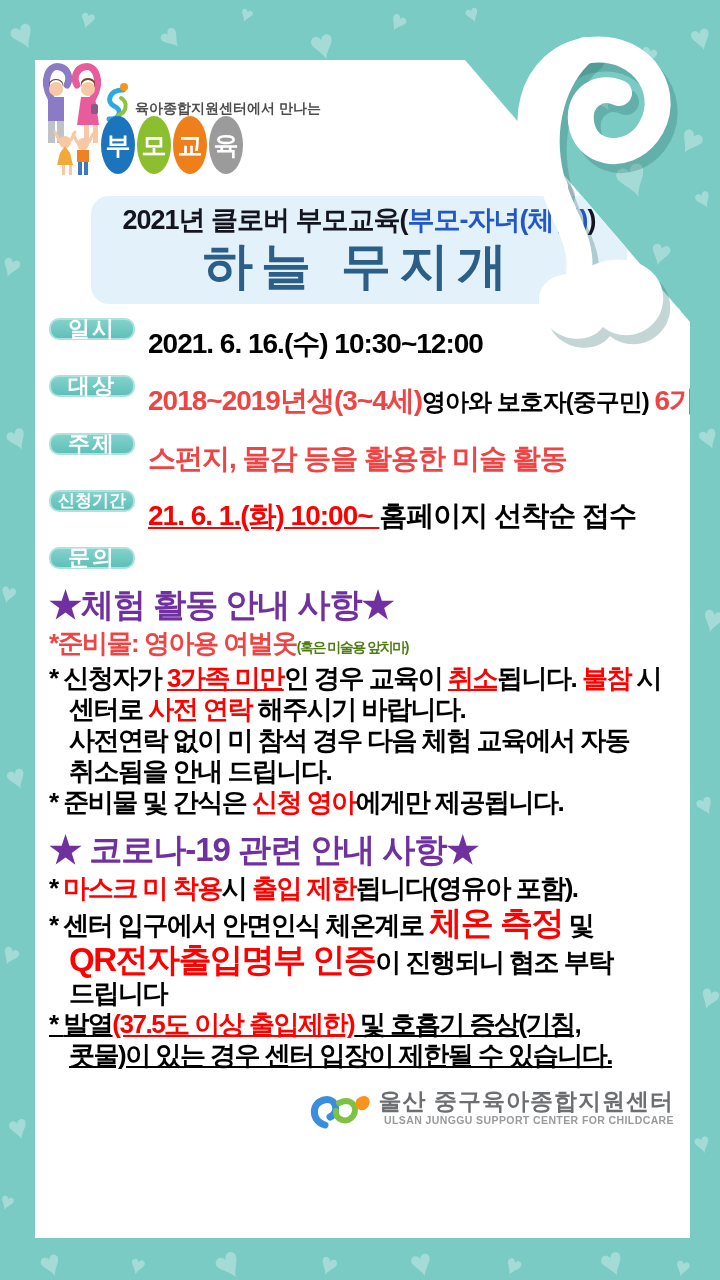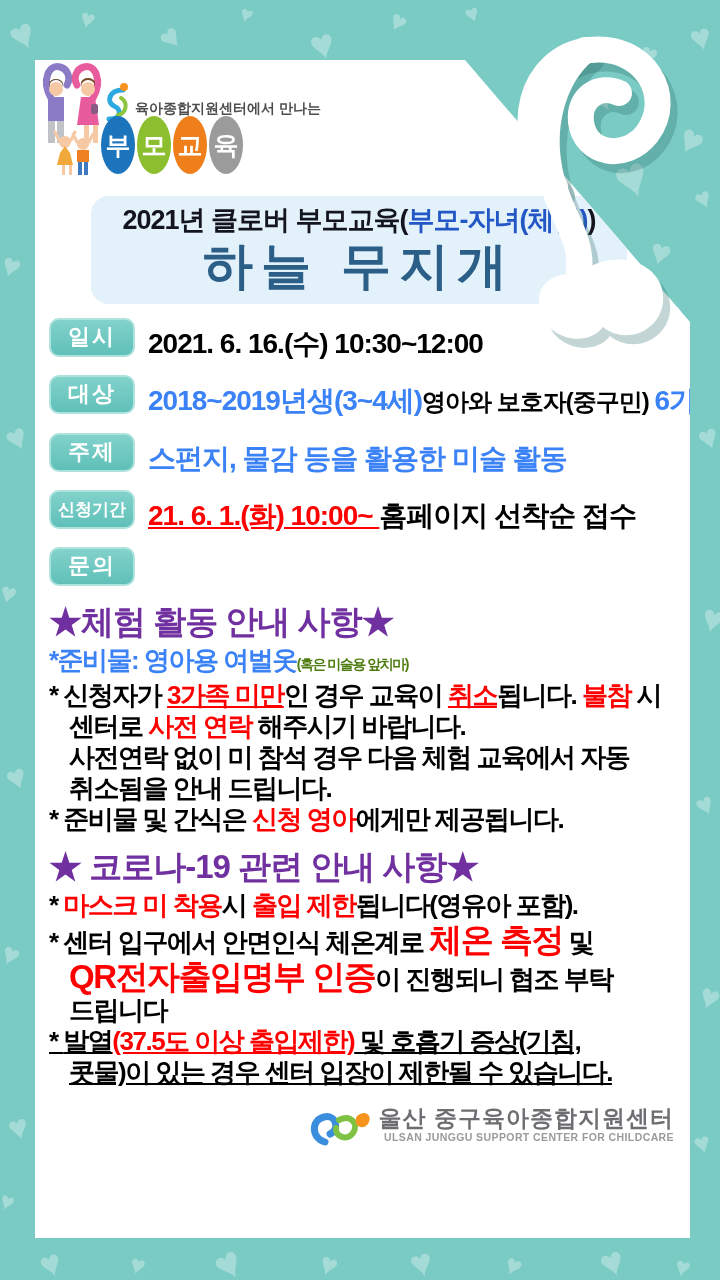--- a/index.html
+++ b/index.html
@@ -24,39 +24,39 @@
   
   .band{margin-left:42px;margin-top:4px;width:536px;background:#E3F2FA;border-radius:18px;
         text-align:center;padding:8px 4px 10px;box-sizing:border-box;}
   .band-l1{font-size:27px;font-weight:bold;color:#15151f;line-height:1.25;letter-spacing:-1px;}
   .band-l1 .hl{color:#2257C5;}
   .band-l2{font-size:50px;font-weight:bold;color:#2C5F88;line-height:1.12;letter-spacing:8px;}
 
   
   .rows{margin-top:12px;}
   .row{display:flex;align-items:flex-start;margin-bottom:13px;}
-  .pill{flex:0 0 86px;height:39px;border-radius:10px;margin-top:2px;
+  .pill{flex:0 0 86px;height:22px;border-radius:10px;margin-top:2px;
         background:linear-gradient(#82d2cb,#5fc0b9);border:2px solid #aee2dd;box-sizing:border-box;
         display:flex;align-items:center;justify-content:center;color:#fff;font-weight:bold;font-size:22px;letter-spacing:2px;}
   .pill.small{font-size:17px;letter-spacing:0;}
   .rtext{margin-left:13px;flex:1;}
   .rline{font-size:28px;font-weight:bold;color:#000;line-height:33px;letter-spacing:-1px;white-space:nowrap;margin-top:11px;}
 
   
   .sections{margin-top:18px;}
   .sec{margin-bottom:14px;}
   .sec-title{font-size:33px;font-weight:bold;color:#7030A0;line-height:36px;margin-bottom:5px;letter-spacing:-1px;}
   .sec-line{font-size:26px;font-weight:bold;color:#000;line-height:31px;letter-spacing:-1.5px;white-space:nowrap;}
   .sec-line.ind{padding-left:20px;}
 
   
   .s-bk{color:#000;}
   .s-bk-sm{font-size:24px;color:#000;}
   .s-bk-u{color:#000;text-decoration:underline;}
-  .s-bl{color:#3b82f6;}
+  .s-bl{color:#ef4444;}
   .s-bl-sm{color:#4d7c0f;font-size:14px;}
   .s-rd{color:#FF0000;}
   .s-rd-u{color:#FF0000;text-decoration:underline;}
   .s-rd-big{color:#FF0000;font-size:33px;line-height:37px;}
 
   
   .footer{display:flex;justify-content:flex-end;align-items:center;gap:8px;margin-top:12px;padding-right:2px;text-align:right;}
   .f-kr{font-size:23px;font-weight:bold;color:#6D6E71;letter-spacing:1px;line-height:1.1;}
   .f-en{font-size:10.5px;font-weight:bold;color:#989A9C;letter-spacing:0.4px;}
 </style>

